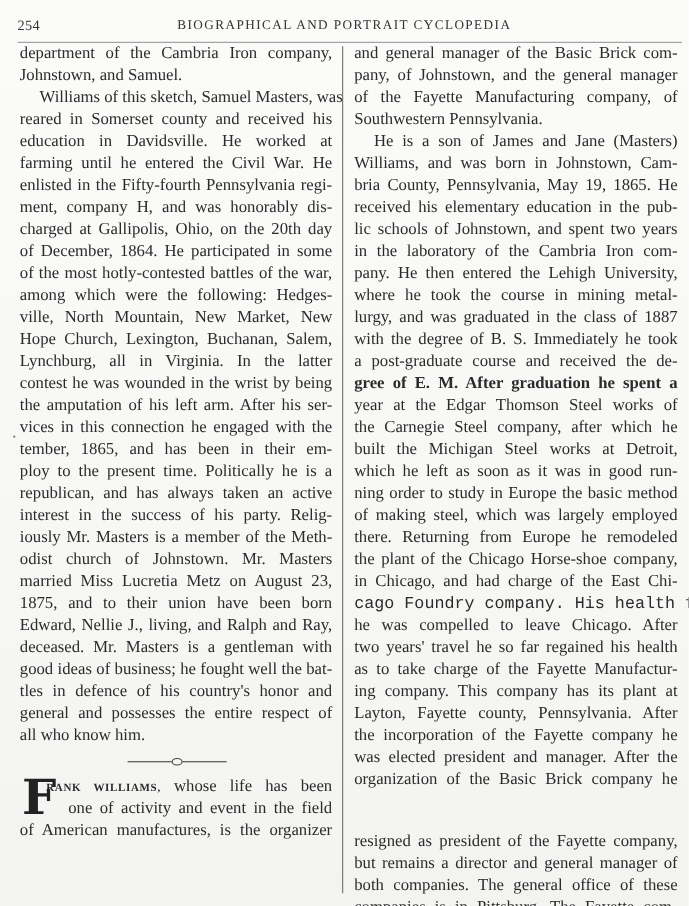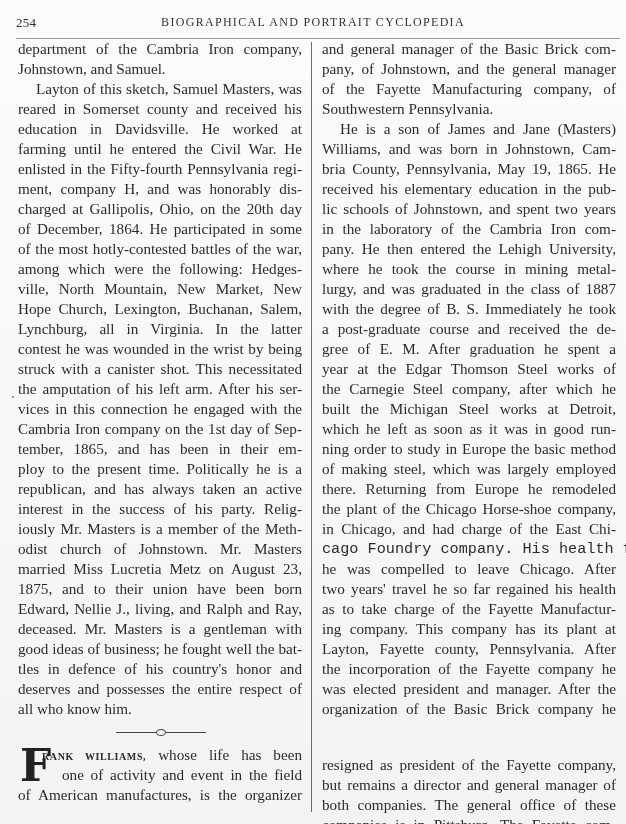--- a/index.html
+++ b/index.html
@@ -155,51 +155,49 @@
   <span class="page-number">254</span>
   <span class="running-head">BIOGRAPHICAL AND PORTRAIT CYCLOPEDIA</span>
 </div>
 <div class="header-rule"></div>
 <div class="column-divider"></div>
 <div class="stray-mark"></div>
 
 <div class="column col-left">
   <span class="line" style="word-spacing: 0px;">department of the Cambria Iron company,</span>
   <span class="line last">Johnstown, and Samuel.</span>
-  <span class="line indent" style="word-spacing: 0px; letter-spacing: -0.0138081px;">Layton of this sketch, Samuel Masters, was</span>
+  <span class="line indent" style="word-spacing: 0px; letter-spacing: -0.0138081px;">Williams of this sketch, Samuel Masters, was</span>
   <span class="line" style="word-spacing: 0px;">reared in Somerset county and received his</span>
   <span class="line" style="word-spacing: 0px;">education in Davidsville. He worked at</span>
   <span class="line" style="word-spacing: 0px;">farming until he entered the Civil War. He</span>
   <span class="line" style="word-spacing: 0px;">enlisted in the Fifty-fourth Pennsylvania regi-</span>
   <span class="line" style="word-spacing: 0px;">ment, company H, and was honorably dis-</span>
   <span class="line" style="word-spacing: 0px;">charged at Gallipolis, Ohio, on the 20th day</span>
   <span class="line" style="word-spacing: 0px;">of December, 1864. He participated in some</span>
   <span class="line" style="word-spacing: 0px;">of the most hotly-contested battles of the war,</span>
   <span class="line" style="word-spacing: 0px;">among which were the following: Hedges-</span>
   <span class="line" style="word-spacing: 0px;">ville, North Mountain, New Market, New</span>
   <span class="line" style="word-spacing: 0px;">Hope Church, Lexington, Buchanan, Salem,</span>
   <span class="line" style="word-spacing: 0px;">Lynchburg, all in Virginia. In the latter</span>
   <span class="line" style="word-spacing: 0px;">contest he was wounded in the wrist by being</span>
-  <span class="line" style="word-spacing: 0px;">struck with a canister shot. This necessitated</span>
   <span class="line" style="word-spacing: 0px;">the amputation of his left arm. After his ser-</span>
   <span class="line" style="word-spacing: 0px;">vices in this connection he engaged with the</span>
-  <span class="line" style="word-spacing: 0px;">Cambria Iron company on the 1st day of Sep-</span>
   <span class="line" style="word-spacing: 0px;">tember, 1865, and has been in their em-</span>
   <span class="line" style="word-spacing: 0px;">ploy to the present time. Politically he is a</span>
   <span class="line" style="word-spacing: 0px;">republican, and has always taken an active</span>
   <span class="line" style="word-spacing: 0px;">interest in the success of his party. Relig-</span>
   <span class="line" style="word-spacing: 0px;">iously Mr. Masters is a member of the Meth-</span>
   <span class="line" style="word-spacing: 0px;">odist church of Johnstown. Mr. Masters</span>
   <span class="line" style="word-spacing: 0px;">married Miss Lucretia Metz on August 23,</span>
   <span class="line" style="word-spacing: 0px;">1875, and to their union have been born</span>
   <span class="line" style="word-spacing: 0px;">Edward, Nellie J., living, and Ralph and Ray,</span>
   <span class="line" style="word-spacing: 0px;">deceased. Mr. Masters is a gentleman with</span>
   <span class="line" style="word-spacing: 0px;">good ideas of business; he fought well the bat-</span>
   <span class="line" style="word-spacing: 0px;">tles in defence of his country's honor and</span>
-  <span class="line" style="word-spacing: 0px;">deserves and possesses the entire respect of</span>
+  <span class="line" style="word-spacing: 0px;">general and possesses the entire respect of</span>
   <span class="line last">all who know him.</span>
 
   <span class="separator">
     <span class="rule-l"></span>
     <span class="knot"></span>
     <span class="rule-r"></span>
   </span>
 
   <span class="dropcap-line first">
     <span class="dropcap">F</span>
@@ -219,21 +217,21 @@
   <span class="line" style="word-spacing: 0px;">Williams, and was born in Johnstown, Cam-</span>
   <span class="line" style="word-spacing: 0px;">bria County, Pennsylvania, May 19, 1865. He</span>
   <span class="line" style="word-spacing: 0px;">received his elementary education in the pub-</span>
   <span class="line" style="word-spacing: 0px;">lic schools of Johnstown, and spent two years</span>
   <span class="line" style="word-spacing: 0px;">in the laboratory of the Cambria Iron com-</span>
   <span class="line" style="word-spacing: 0px;">pany. He then entered the Lehigh University,</span>
   <span class="line" style="word-spacing: 0px;">where he took the course in mining metal-</span>
   <span class="line" style="word-spacing: 0px;">lurgy, and was graduated in the class of 1887</span>
   <span class="line" style="word-spacing: 0px;">with the degree of B. S. Immediately he took</span>
   <span class="line" style="word-spacing: 0px;">a post-graduate course and received the de-</span>
-  <span class="line" style="word-spacing: 0px;">gree of E. M. After graduation he spent a</span>
+  <span class="line" style="word-spacing: 0px; font-weight: bold;">gree of E. M. After graduation he spent a</span>
   <span class="line" style="word-spacing: 0px;">year at the Edgar Thomson Steel works of</span>
   <span class="line" style="word-spacing: 0px;">the Carnegie Steel company, after which he</span>
   <span class="line" style="word-spacing: 0px;">built the Michigan Steel works at Detroit,</span>
   <span class="line" style="word-spacing: 0px;">which he left as soon as it was in good run-</span>
   <span class="line" style="word-spacing: 0px;">ning order to study in Europe the basic method</span>
   <span class="line" style="word-spacing: 0px;">of making steel, which was largely employed</span>
   <span class="line" style="word-spacing: 0px;">there. Returning from Europe he remodeled</span>
   <span class="line" style="word-spacing: 0px;">the plant of the Chicago Horse-shoe company,</span>
   <span class="line" style="word-spacing: 0px;">in Chicago, and had charge of the East Chi-</span>
   <span class="line" style="word-spacing: 0px; font-family: Liberation Mono, monospace;">cago Foundry company. His health failing,</span>

